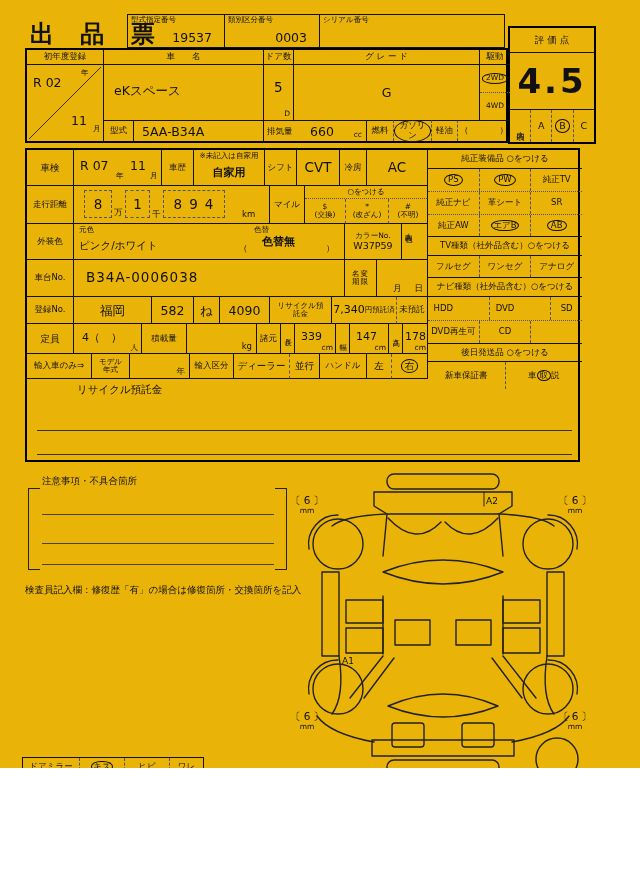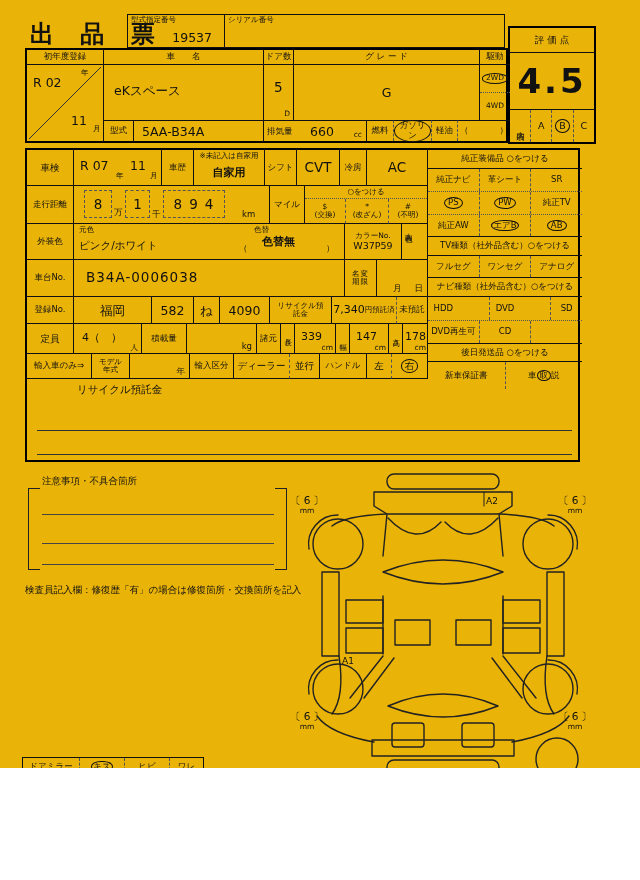--- a/index.html
+++ b/index.html
@@ -32,20 +32,24 @@
 
 <div id="sheet">
 
   <div class="a f13 bold" style="left:30px;top:20px;letter-spacing:9px;font-size:24px;">出 品 票</div>
 
   <div class="a" style="left:127px;top:14px;width:378px;height:34px;border:1.5px solid #111;display:flex;">
     <div class="br" style="width:96px;position:relative;">
       <span class="a f7" style="left:3px;top:1px;">型式指定番号</span>
       <span class="a f12" style="right:12px;bottom:2px;">19537</span>
     </div>
+    <div class="br" style="width:94px;position:relative;">
+      <span class="a f7" style="left:3px;top:1px;">類別区分番号</span>
+      <span class="a f12" style="right:12px;bottom:2px;">0003</span>
+    </div>
     <div style="flex:1;position:relative;">
       <span class="a f7" style="left:3px;top:1px;">シリアル番号</span>
     </div>
   </div>
 
   <div class="a b2" style="left:508px;top:26px;width:88px;height:118px;">
     <div class="fx bb f9" style="height:24px;">評 価 点</div>
     <div class="fx bb bold" style="height:56px;font-size:34px;letter-spacing:3px;">4.5</div>
     <div style="height:32px;display:flex;">
       <div class="fx f8 vert brd" style="width:20px;">内装</div>
@@ -246,32 +250,32 @@
       <span class="circ">右</span>
     </div>
 
     <div class="a f10" style="left:50px;top:233px;">リサイクル預託金</div>
     <div class="a hline" style="left:10px;top:280px;width:535px;"></div>
     <div class="a hline" style="left:10px;top:304px;width:535px;"></div>
 
     <div class="a bl2" style="left:400px;top:0;width:155px;height:229px;">
       <div class="fx f8 bb" style="height:18px;">純正装備品 ○をつける</div>
       <div style="display:flex;height:22px;" class="bbd">
-        <div class="fx f8" style="flex:1;">純正ナビ</div>
-        <div class="fx f8 bld" style="flex:1;">革シート</div>
-        <div class="fx f8 bld" style="flex:1;">SR</div>
-      </div>
-      <div style="display:flex;height:22px;" class="bbd">
         <div class="fx f8" style="flex:1;">
             <span class="circ">PS</span>
           </div>
         <div class="fx f8 bld" style="flex:1;">
             <span class="circ">PW</span>
           </div>
         <div class="fx f8 bld" style="flex:1;">純正TV</div>
+      </div>
+      <div style="display:flex;height:22px;" class="bbd">
+        <div class="fx f8" style="flex:1;">純正ナビ</div>
+        <div class="fx f8 bld" style="flex:1;">革シート</div>
+        <div class="fx f8 bld" style="flex:1;">SR</div>
       </div>
       <div style="display:flex;height:21px;" class="bb">
         <div class="fx f8" style="flex:1;">純正AW</div>
         <div class="fx f8 bld" style="flex:1;">
             <span class="circ" style="padding:0 1px;">エアB</span>
           </div>
         <div class="fx f8 bld" style="flex:1;">
             <span class="circ">AB</span>
           </div>
       </div>

